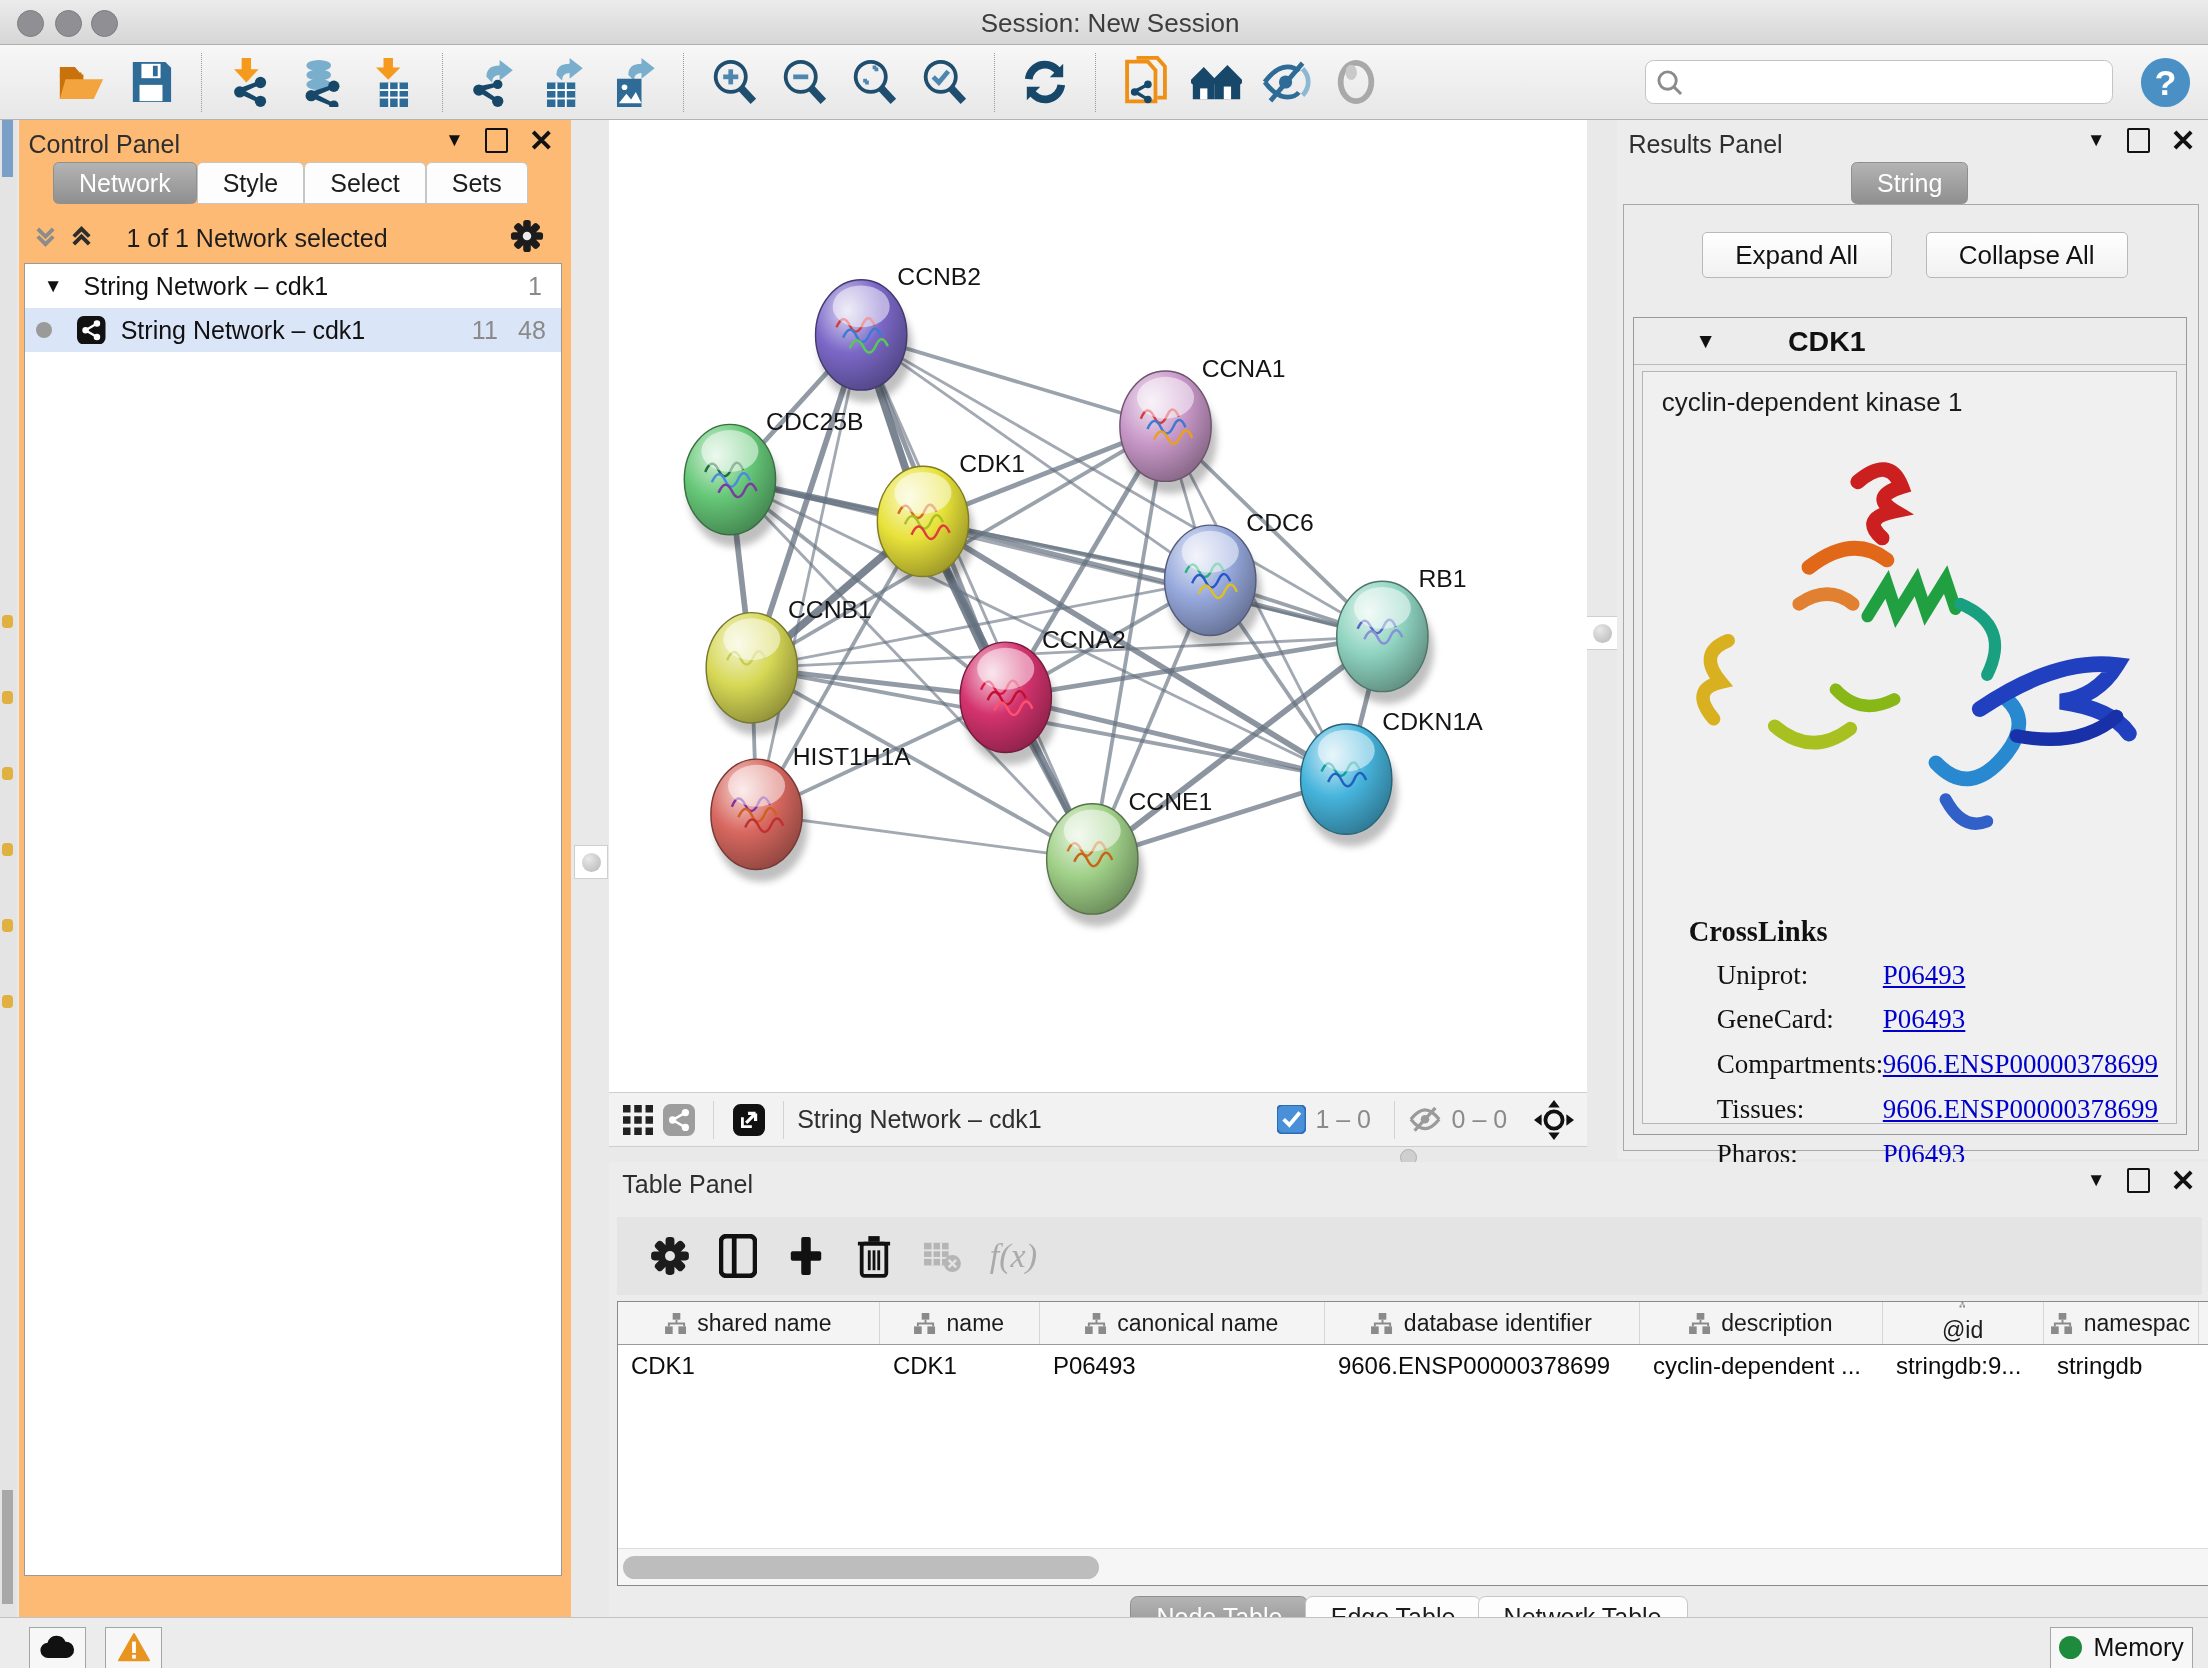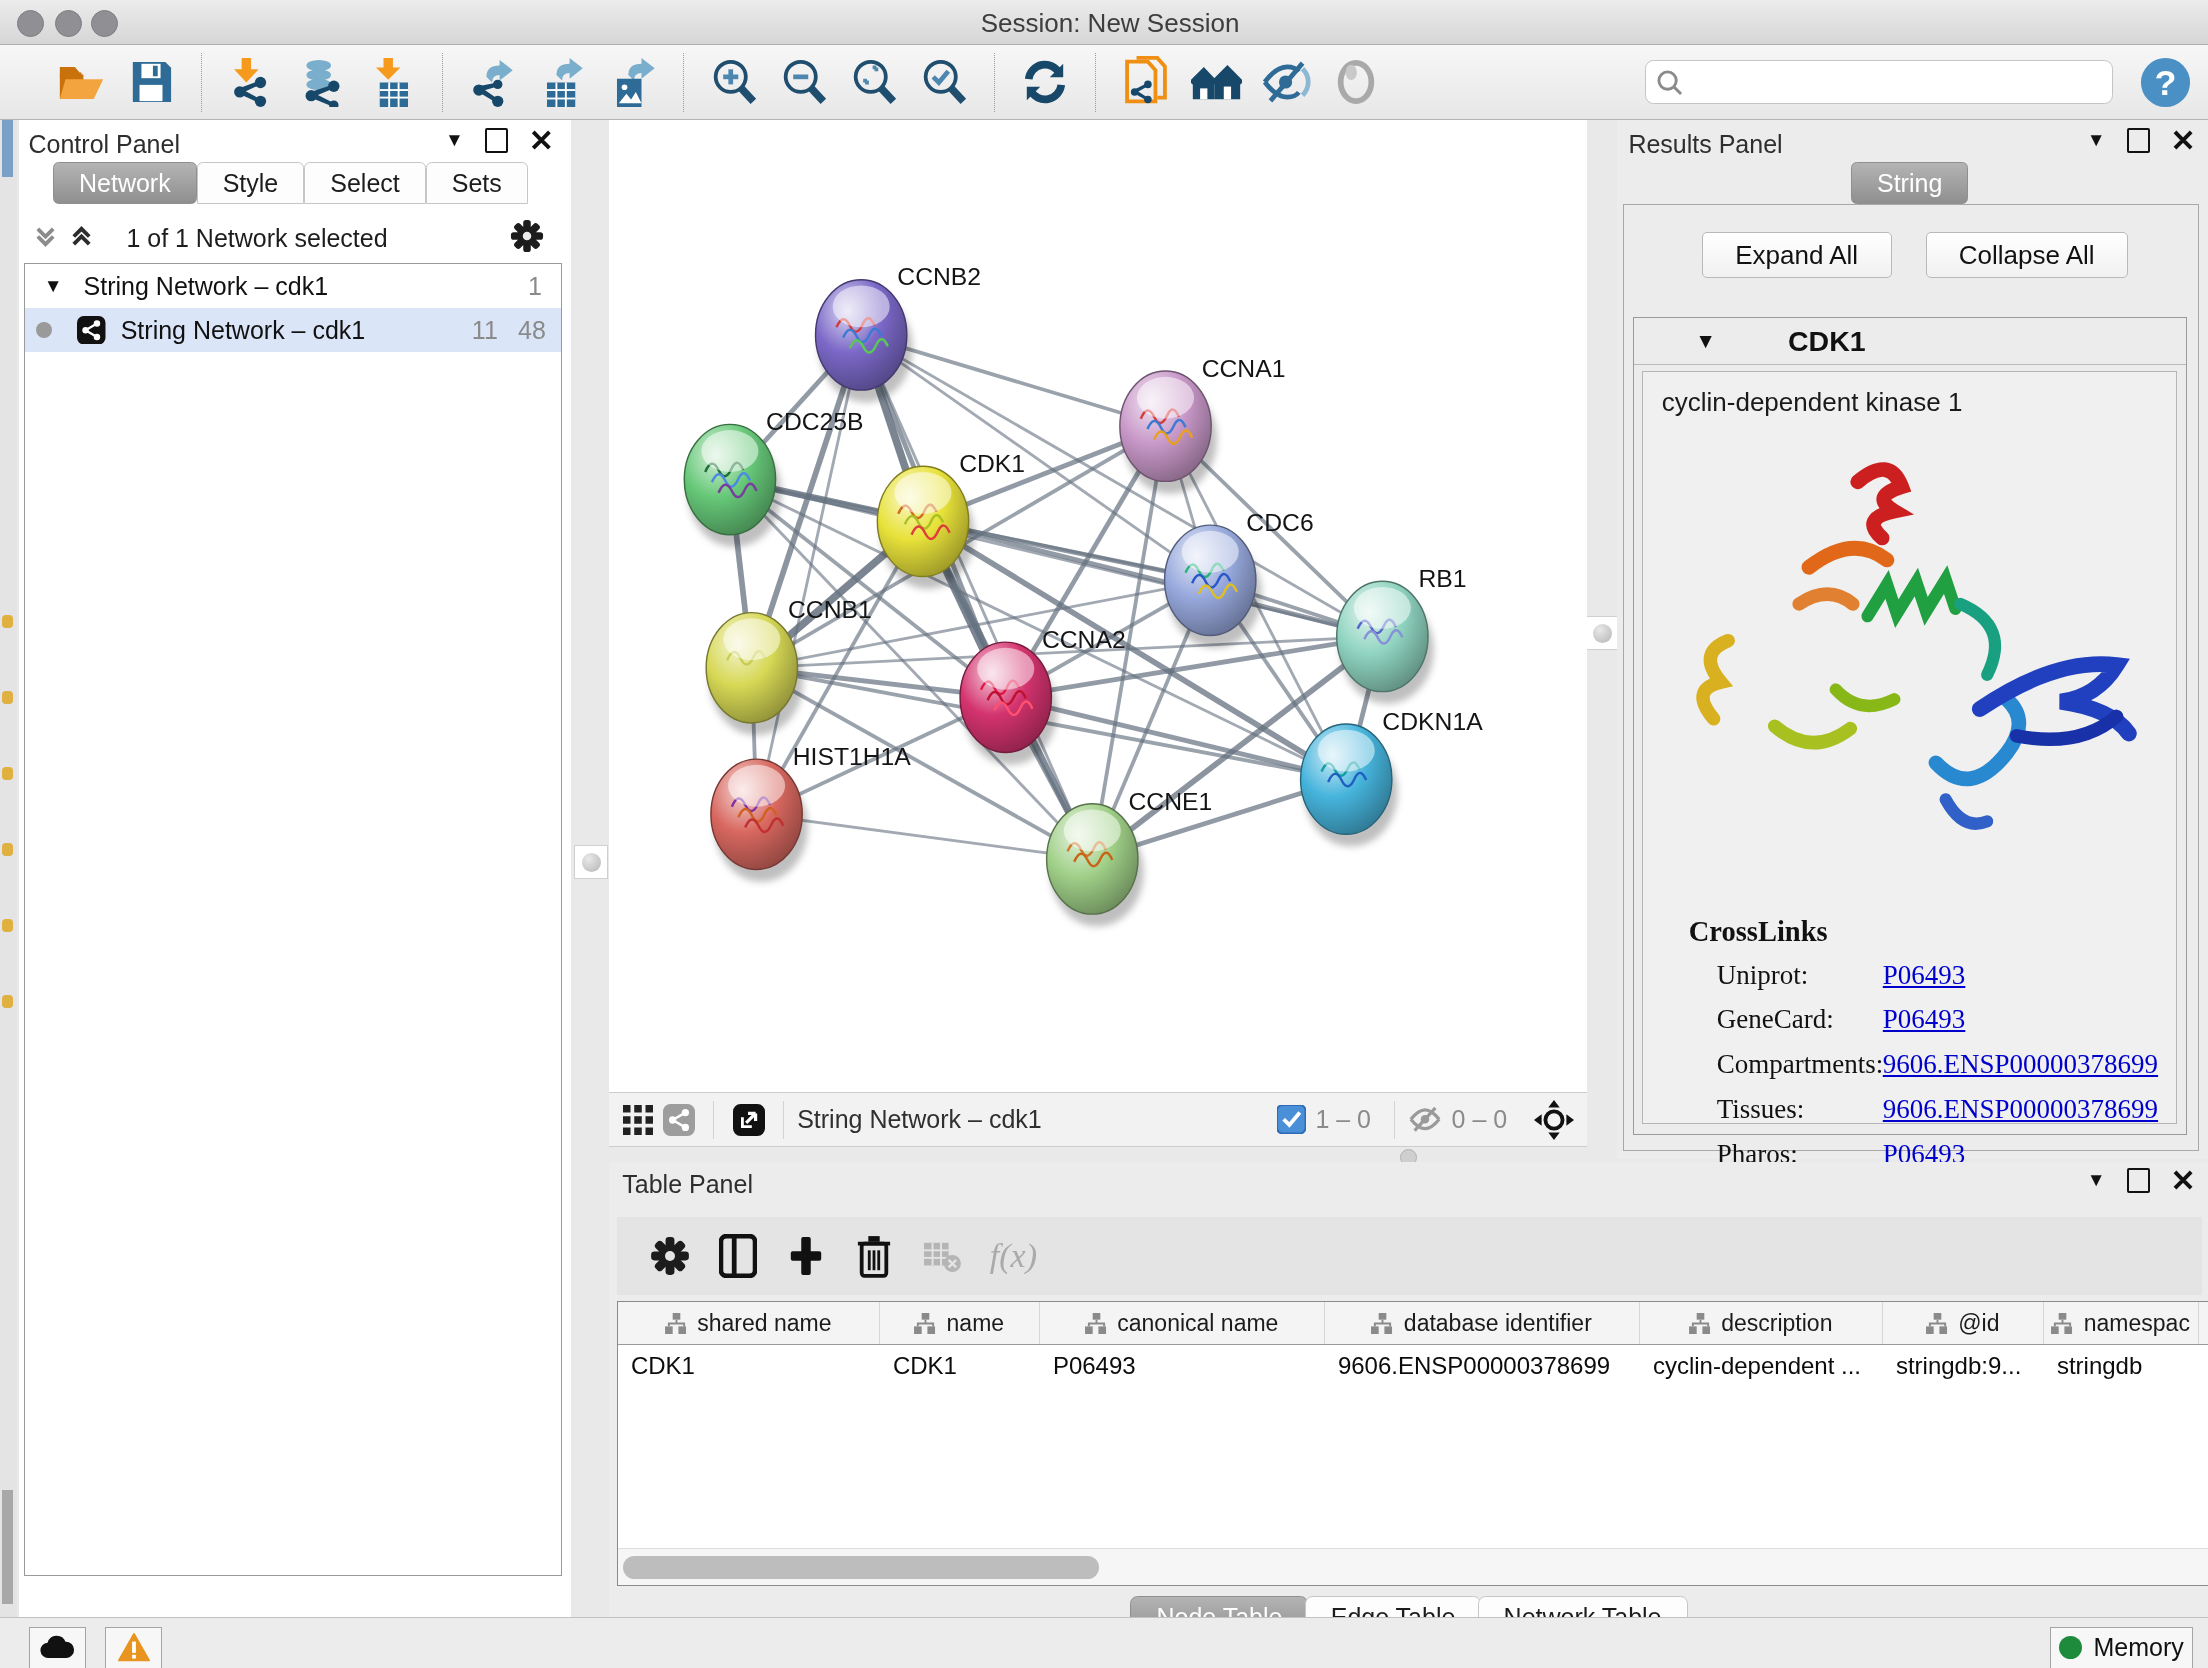--- a/index.html
+++ b/index.html
@@ -26,21 +26,21 @@
   .panel-title{font-size:25px;color:#2e2e2e;}
   .panel-ctrls{position:absolute;top:7.6px;display:flex;align-items:center;gap:21px;}
   .pc-caret{font-size:19px;color:#111;}
   .pc-float{width:19px;height:21px;border:2.9px solid #111;border-radius:1.9px;}
   .pc-close{font-size:30px;font-weight:bold;color:#111;line-height:21px;}
   .tab{height:40px;display:inline-flex;align-items:center;justify-content:center;
     border:1px solid #c6c6c6;background:#fdfdfd;color:#1c1c1c;font-size:25px;
     border-radius:5.7px 5.7px 0 0;padding:0 25px;}
   .tab.sel{background:linear-gradient(#b4b4b4,#8f8f8f);color:#fff;border-color:#8f8f8f;border-radius:5.7px;}
   
-  #control-panel{position:absolute;left:19px;top:120px;width:552px;height:1497px;background:#ffffff;}
+  #control-panel{position:absolute;left:19px;top:120px;width:552px;height:1497px;background:#fdba74;}
   #cp-tabs{position:absolute;left:34px;top:42px;}
   #cp-subbar{position:absolute;left:0;top:93px;width:552px;height:48px;}
   #cp-status{position:absolute;left:0;right:76px;top:11.4px;text-align:center;font-size:25px;color:#1d1d1d;}
   #cp-tree{position:absolute;left:4.8px;top:143px;width:538px;height:1313px;background:#fff;
     border:1.9px solid #9a9a9a;box-sizing:border-box;}
   .tree-row{position:relative;height:44px;display:flex;align-items:center;font-size:25px;color:#111;}
   .tree-row.sel{background:#dbe5f8;}
   .tree-count{position:absolute;font-size:25px;color:#8a8a8a;}
   
   #network-view{position:absolute;left:609px;top:120px;width:978px;height:972px;background:#ffffff;}
@@ -833,21 +833,21 @@
             <svg width="23" height="21" viewBox="0 0 24 22">
               <g fill="#8a8a8a">
                 <rect x="8" y="0" width="8" height="7"></rect>
                 <rect x="0" y="14" width="8" height="8"></rect>
                 <rect x="14" y="14" width="8" height="8"></rect>
               </g>
               <path d="M12 7v4M4 14v-3h16v3" stroke="#8a8a8a" stroke-width="2" fill="none"></path>
             </svg>
             <span>description</span>
           </div>
-          <div class="th" style="width: 161px;">
+          <div class="th" style="width: 161px; flex-direction: column;">
             <svg width="23" height="21" viewBox="0 0 24 22">
               <g fill="#8a8a8a">
                 <rect x="8" y="0" width="8" height="7"></rect>
                 <rect x="0" y="14" width="8" height="8"></rect>
                 <rect x="14" y="14" width="8" height="8"></rect>
               </g>
               <path d="M12 7v4M4 14v-3h16v3" stroke="#8a8a8a" stroke-width="2" fill="none"></path>
             </svg>
             <span>@id</span>
           </div>

